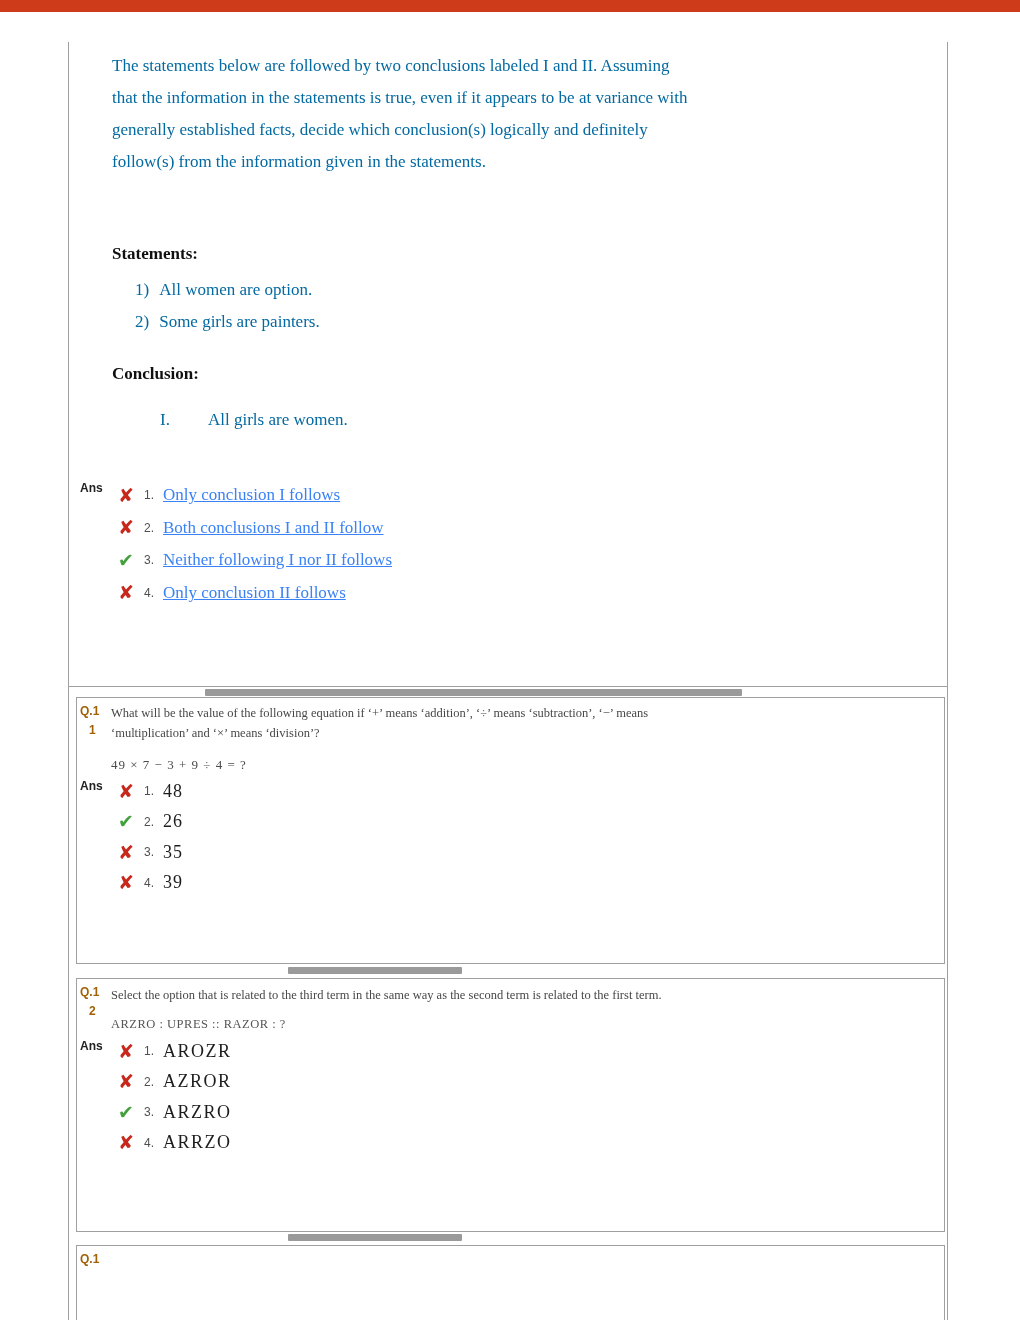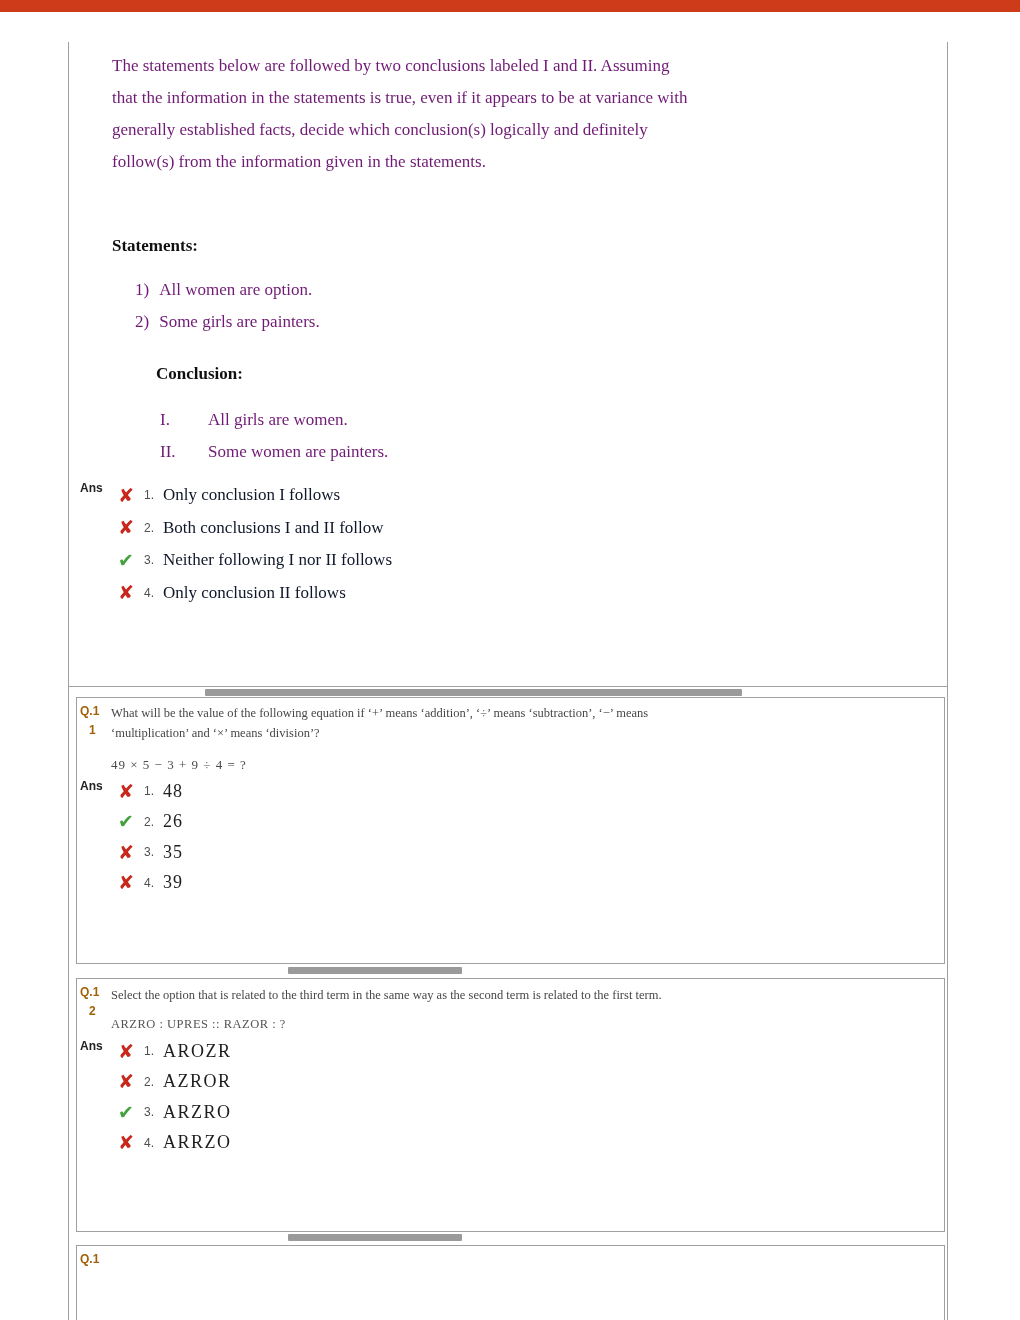--- a/index.html
+++ b/index.html
@@ -15,77 +15,73 @@
 
   .outer {
     left: 68px; top: 42px; width: 878px; height: 1278px;
     border-left: 1px solid #a0a0a0; border-right: 1px solid #a0a0a0;
   }
   .divider { left: 68px; top: 686px; width: 879px; height: 1px; background: #a0a0a0; }
   .thumb { height: 7px; background: #9a9a9a; border-radius: 1px; }
 
   .qbox { box-sizing: border-box; border: 1px solid #a0a0a0; background: #ffffff; }
 
-  .serif-main { font: 17px/32px "Liberation Serif", serif; color: #701a75; }
+  .serif-main { font: 17px/32px "Liberation Serif", serif; color: #0369a1; }
   .heading { font-weight: bold; color: #101010; }
 
   .qlabel { font: bold 12px/19px "Liberation Sans", sans-serif; color: #a16207; }
   .anslabel { font: bold 12px "Liberation Sans", sans-serif; color: #222222; }
 
   .smalltext { font: 12.5px/20px "Liberation Serif", serif; color: #474747; }
   .eqtext { font: 13px/18px "Liberation Serif", serif; color: #4a4a4a; letter-spacing: 1px; }
   .analogytext { font: 12.5px/18px "Liberation Serif", serif; color: #555555; letter-spacing: 0.5px; }
 
   .stmt-row { display: flex; gap: 10px; }
   .conc-row { display: flex; }
   .conc-num { display: inline-block; width: 48px; }
 
   .opt-row { display: flex; align-items: center; }
   .row-lg { height: 32.5px; }
   .row-md { height: 30.5px; }
   .mark { width: 26px; font-family: "DejaVu Sans", sans-serif; font-size: 19px; line-height: 1; }
   .mark-x::before { content: "✘"; color: #c8271b; }
   .mark-v::before { content: "✔"; color: #42a13c; }
   .opt-num { font: 12px "Liberation Sans", sans-serif; color: #4f4f4f; margin-right: 9px; }
-  .opt-text { font-size: 17px; color: #0f172a; }
+  .opt-text { font-size: 17px; color: #3b82f6; text-decoration: underline; }
   .opt-text-num { font-size: 18px; color: #1d1d1d; letter-spacing: 1px; }
   .opt-text-caps { font-size: 18px; color: #1d1d1d; letter-spacing: 1.5px; text-align: center; }
 </style>
 </head>
 <body>
 
 <div class="abs topbar"></div>
 
 <div class="abs outer"></div>
 
 <div class="abs serif-main" style="left:112px; top:50px; width:578px;">The statements below are followed by two conclusions labeled I and II. Assuming that the information in the statements is true, even if it appears to be at variance with generally established facts, decide which conclusion(s) logically and definitely follow(s) from the information given in the statements.</div>
 
-<div class="abs serif-main heading" style="left:112px; top:230px;">Statements:</div>
+<div class="abs serif-main heading" style="left:112px; top:238px;">Statements:</div>
 
 <div class="abs" style="left:135px; top:274px;">
   <div class="stmt-row serif-main">
     <span>1)</span>
     <span>All women are option.</span>
   </div>
   <div class="stmt-row serif-main">
     <span>2)</span>
     <span>Some girls are painters.</span>
   </div>
 </div>
 
-<div class="abs serif-main heading" style="left:112px; top:358px;margin-left:44px;">Conclusion:</div>
+<div class="abs serif-main heading" style="left:112px; top:358px;">Conclusion:</div>
 
 <div class="abs" style="left:160px; top:404px;">
   <div class="conc-row serif-main">
     <span class="conc-num">I.</span>
     <span>All girls are women.</span>
-  </div>
-  <div class="conc-row serif-main">
-    <span class="conc-num">II.</span>
-    <span>Some women are painters.</span>
   </div>
 </div>
 
 <div class="abs anslabel" style="left:80px; top:481px;">Ans</div>
 
 <div class="abs" style="left:118px; top:479px;">
   <div class="opt-row row-lg">
     <span class="mark mark-x"></span>
     <span class="opt-num">1.</span>
     <span class="opt-text">Only conclusion I follows</span>
@@ -112,21 +108,21 @@
 
 <div class="abs qbox" style="left:76px; top:697px; width:869px; height:267px;"></div>
 
 <div class="abs qlabel" style="left:80px; top:702px;">
   <div>Q.1</div>
   <div style="padding-left:9px;">1</div>
 </div>
 
 <div class="abs smalltext" style="left:111px; top:703px; width:590px;">What will be the value of the following equation if ‘+’ means ‘addition’, ‘÷’ means ‘subtraction’, ‘−’ means ‘multiplication’ and ‘×’ means ‘division’?</div>
 
-<div class="abs eqtext" style="left:111px; top:756px;">49 × 5 − 3 + 9 ÷ 4 = ?</div>
+<div class="abs eqtext" style="left:111px; top:756px;">49 × 7 − 3 + 9 ÷ 4 = ?</div>
 
 <div class="abs anslabel" style="left:80px; top:779px;">Ans</div>
 
 <div class="abs" style="left:118px; top:776px;">
   <div class="opt-row row-md">
     <span class="mark mark-x"></span>
     <span class="opt-num">1.</span>
     <span class="opt-text-num">48</span>
   </div>
   <div class="opt-row row-md">

